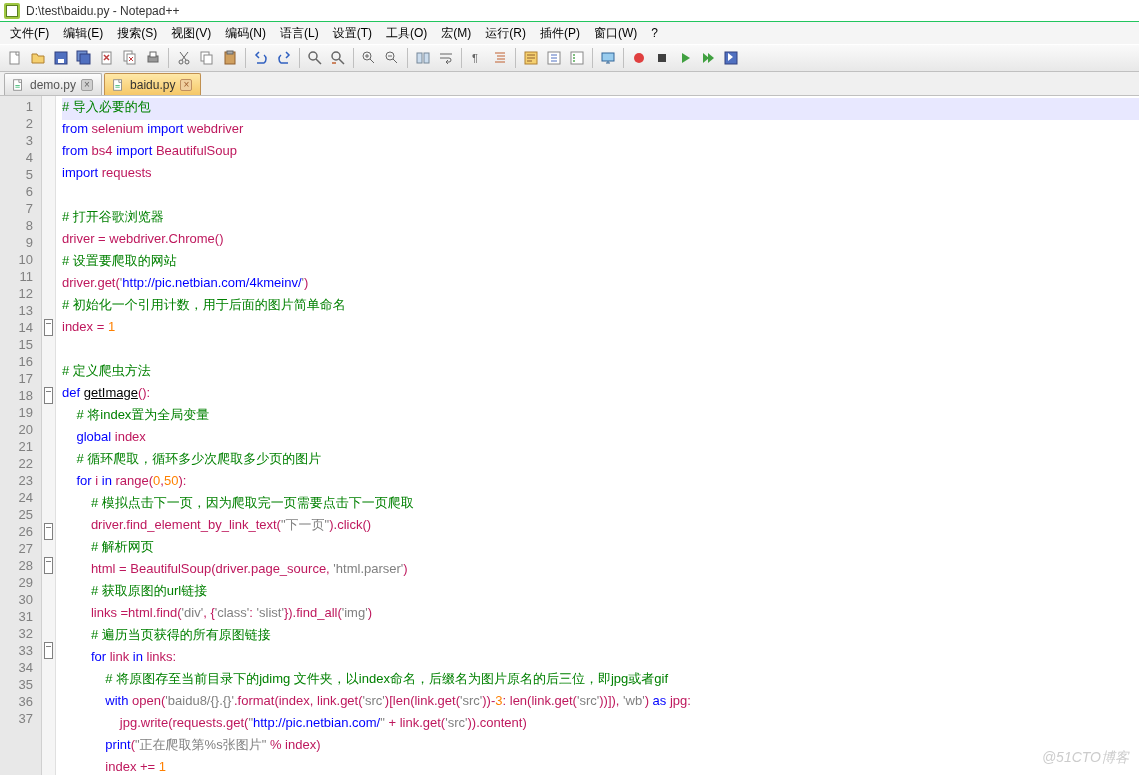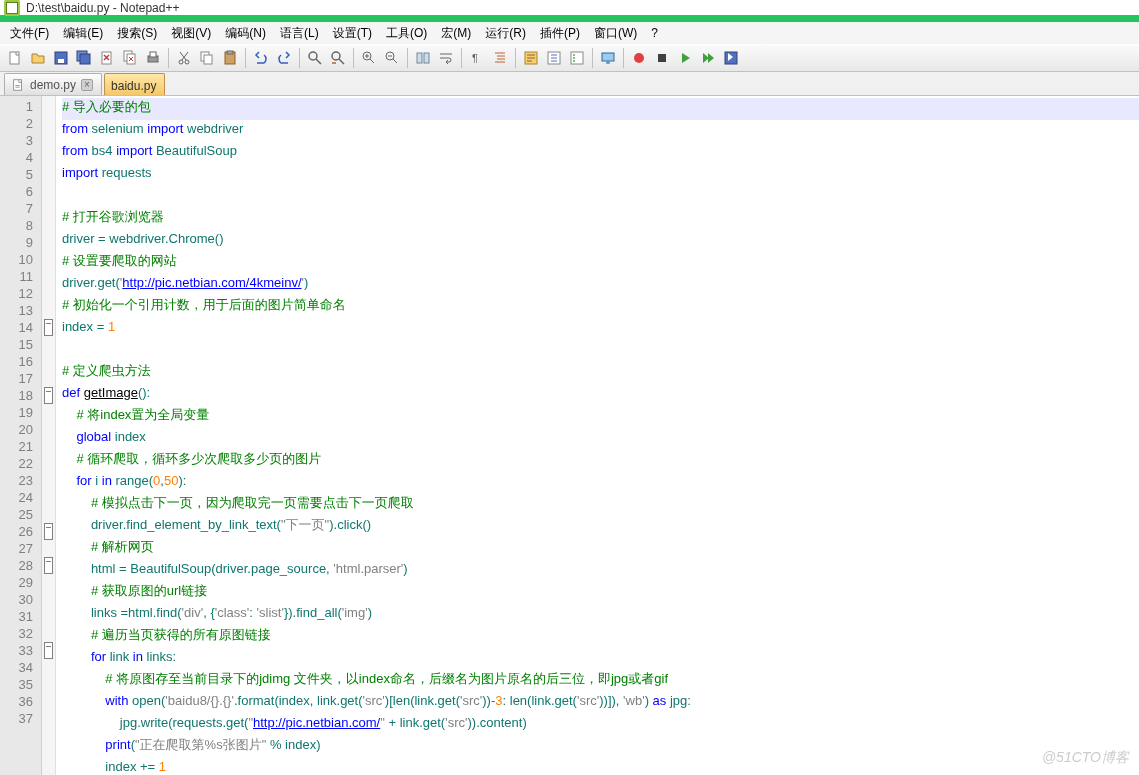--- a/index.html
+++ b/index.html
@@ -1,37 +1,37 @@
 <!DOCTYPE html>
 <html><head>
 <meta charset="utf-8">
 <style>
 * { margin:0; padding:0; box-sizing:border-box; font-family:"Microsoft YaHei","Segoe UI",sans-serif; }
 body { background:#fff; width:1139px; height:775px; overflow:hidden; position:relative; }
 
 
-.titlebar { height:22px; background:#fff; border-bottom:7px solid #22c55e; display:flex; align-items:center; padding:0 4px; font-size:12px; color:#333; }
+.titlebar { height:22px; background:#fff; border-bottom:1px solid #22c55e; display:flex; align-items:center; padding:0 4px; font-size:12px; color:#333; }
 .titlebar .app-icon { width:16px; height:16px; background:#9fc742; margin-right:6px; border-radius:2px; position:relative; }
 .titlebar .app-icon::before { content:""; position:absolute; left:2px; top:2px; width:10px; height:10px; border:1px solid #5a8020; background:#fff; }
 
 
 .menubar { height:22px; background:#f5f5f5; display:flex; align-items:center; padding:0 4px; font-size:12px; gap:2px; }
 .menubar .menu-item { padding:2px 6px; cursor:pointer; }
 .menubar .qmark { padding:2px 6px; cursor:pointer; }
 
 
 .toolbar { height:28px; background:linear-gradient(#fafafa,#e8e8e8); border-top:1px solid #fff; border-bottom:1px solid #c0c0c0; display:flex; align-items:center; padding:0 4px; gap:1px; }
 .tool-btn { width:22px; height:22px; border:1px solid transparent; display:flex; align-items:center; justify-content:center; cursor:pointer; border-radius:2px; }
 .tool-btn svg { width:16px; height:16px; }
 .tool-sep { width:1px; height:20px; background:#c0c0c0; margin:0 3px; }
 
 
 .tabbar { height:24px; background:#f0f0f0; border-bottom:1px solid #c0c0c0; display:flex; align-items:flex-end; padding:0 4px; gap:2px; }
 .file-tab { height:22px; padding:0 8px 0 6px; background:linear-gradient(#fdfdfd,#e0e0e0); border:1px solid #b0b0b0; border-bottom:none; display:flex; align-items:center; font-size:12px; gap:5px; cursor:pointer; color:#555; border-top-left-radius:2px; border-top-right-radius:2px;margin-top:28px; }
-.file-tab.active { background:linear-gradient(#ffe8a8,#f5c868); border-color:#c09050; color:#333;flex-direction:column; }
+.file-tab.active { background:linear-gradient(#ffe8a8,#f5c868); border-color:#c09050; color:#333; }
 .file-tab .file-icon { width:14px; height:14px; }
 .file-tab .close-x { width:12px; height:12px; display:flex; align-items:center; justify-content:center; font-size:10px; color:#a06030; background:#f0d0a0; border:1px solid #c09060; border-radius:2px; }
 .file-tab.inactive .close-x { background:#d0d0d0; border-color:#a0a0a0; color:#666; }
 
 
 .editor { display:flex; height:701px; background:#fff; font-family:Consolas,"Courier New",monospace; font-size:13px; line-height:17px; }
 .gutter { width:42px; background:#e8e8e8; color:#808080; text-align:right; padding:2px 8px 2px 0; user-select:none; border-right:1px solid #d0d0d0; }
 .gutter div { height:17px; }
 .fold-col { width:14px; background:#f5f5f5; padding-top:2px; border-right:1px solid #e0e0e0; }
 .fold-col div { height:17px; display:flex; align-items:center; justify-content:center; }
@@ -40,23 +40,23 @@
 .fold-box::before { left:1px; right:1px; top:3px; height:1px; }
 .code-col { flex:1; padding:2px 0 2px 6px; position:relative; }
 .code-col .ln { height:22px; white-space:pre; }
 .cursor-line { background:#e8e8ff; }
 
 
 .c-cmt { color:#008000; }
 .c-kw  { color:#0000ff; }
 .c-num { color:#ff8000; }
 .c-str { color:#808080; }
-.c-url { color:#0000ff; text-decoration:underline; }
+.c-url { color:#0000ff; }
 .c-fn  { color:#000000;text-decoration:underline; }
-.c-txt { color:#0f766e; }
+.c-txt { color:#be185d; }
 
 
 .watermark { position:absolute; right:10px; bottom:8px; font-size:14px; color:#cccccc; font-style:italic; pointer-events:none; }
 </style>
 </head>
 <body>
 
 <div class="titlebar">
   <div class="app-icon"></div>
   <span>D:\test\baidu.py - Notepad++</span>

